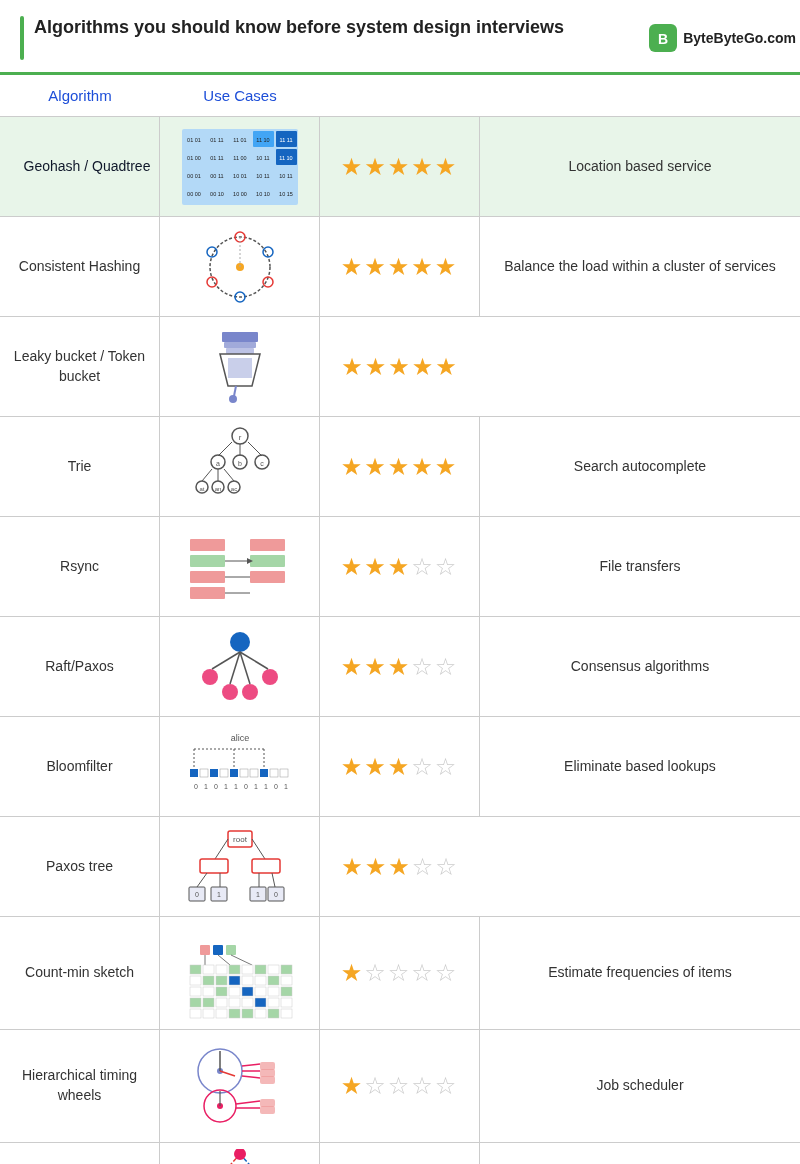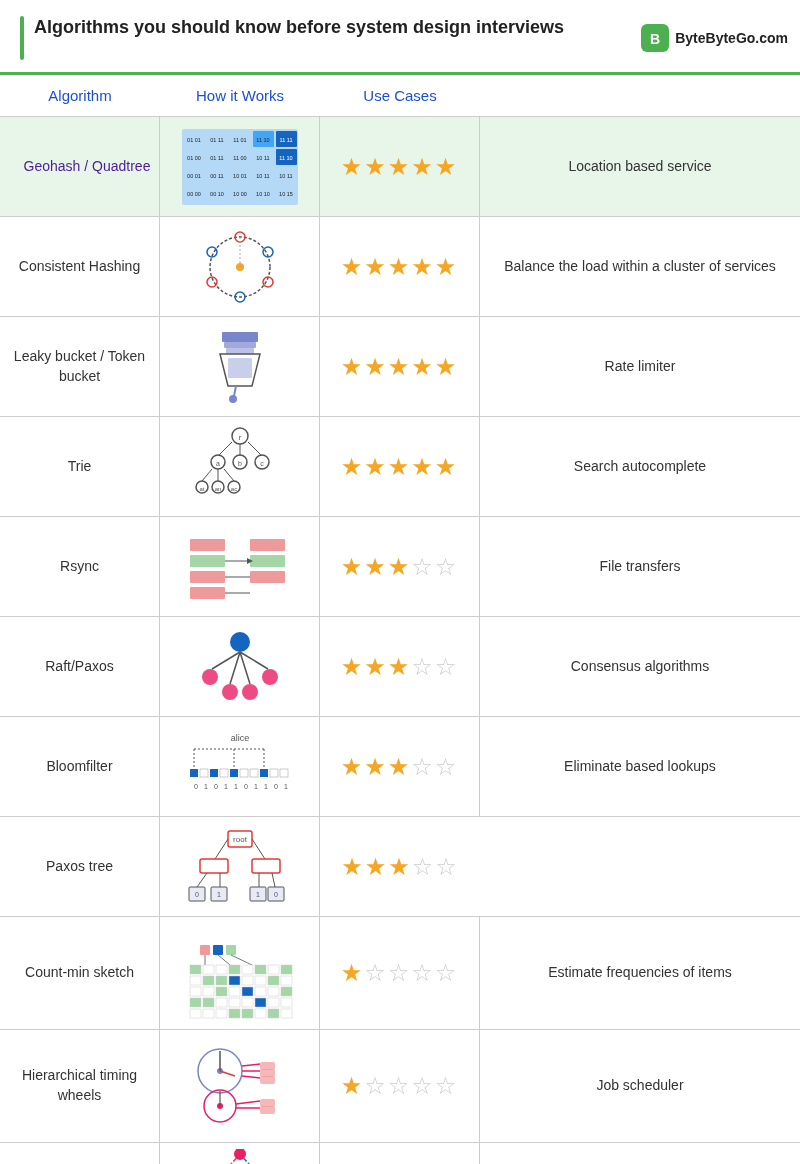--- a/index.html
+++ b/index.html
@@ -5,21 +5,21 @@
     * { box-sizing: border-box; margin: 0; padding: 0; }
     body {
       font-family: Arial, sans-serif;
       background: #fff;
       width: 800px;
       min-height: 1164px;
     }
     .header {
       display: flex;
       justify-content: space-between;
-      padding: 16px 12px 12px 20px;
+      padding: 16px 4px 12px 20px;
       border-bottom: 3px solid #4caf50;
     }
     .header-left {
       display: flex;
       align-items: flex-start;
     }
     .header-accent {
       width: 4px;
       background: #4caf50;
       min-height: 44px;
@@ -80,21 +80,21 @@
     }
     .cell:last-child {
       border-right: none;
     }
     .cell-algorithm {
       font-size: 14px;
       color: #333;
       line-height: 1.4;
     }
     .row.highlight .cell-algorithm {
-      color: #4c1d95;
+      color: #0f172a;
       padding-left: 23px;
     }
     .cell-image {
       padding: 6px;
     }
     .cell-stars {
       font-size: 24px;
       letter-spacing: 2px;
     }
     .star-filled { color: #f5a623; }
@@ -130,21 +130,20 @@
     <svg class="logo-icon" viewBox="0 0 28 28">
       <rect width="28" height="28" rx="6" fill="#4caf50"></rect>
       <text x="14" y="20" text-anchor="middle" fill="white" font-size="14" font-weight="bold">B</text>
     </svg>
     <span>ByteByteGo.com</span>
   </div>
 </div>
 
 <div class="col-headers">
   <div class="col-header">Algorithm</div>
-  <div class="col-header">How it Works</div>
   <div class="col-header">Use Cases</div>
 </div>
 
 <div class="table" id="algorithms-table">
 <div class="row highlight">
       <div class="cell cell-algorithm">Geohash /
 Quadtree</div>
       <div class="cell cell-image">
         <svg width="120" height="80" viewBox="0 0 120 80">
         <rect x="2" y="2" width="116" height="76" fill="#b3d9f7" rx="2"></rect>
@@ -238,21 +237,20 @@
         <circle cx="33" cy="75" r="4" fill="#7986cb"></circle>
       </svg>
       </div>
       <div class="cell cell-stars">
         <span class="star-filled">★</span>
         <span class="star-filled">★</span>
         <span class="star-filled">★</span>
         <span class="star-filled">★</span>
         <span class="star-filled">★</span>
       </div>
-      <div class="cell cell-usecase">Rate limiter</div>
     </div>
     <div class="row">
       <div class="cell cell-algorithm">Trie</div>
       <div class="cell cell-image">
         <svg width="120" height="85" viewBox="0 0 120 85">
         <circle cx="60" cy="12" r="8" fill="none" stroke="#555" stroke-width="1.5"></circle>
         <text x="60" y="16" text-anchor="middle" font-size="8" fill="#555">r</text>
         <line x1="52" y1="18" x2="38" y2="32" stroke="#555" stroke-width="1"></line>
         <line x1="60" y1="20" x2="60" y2="32" stroke="#555" stroke-width="1"></line>
         <line x1="68" y1="18" x2="82" y2="32" stroke="#555" stroke-width="1"></line>

